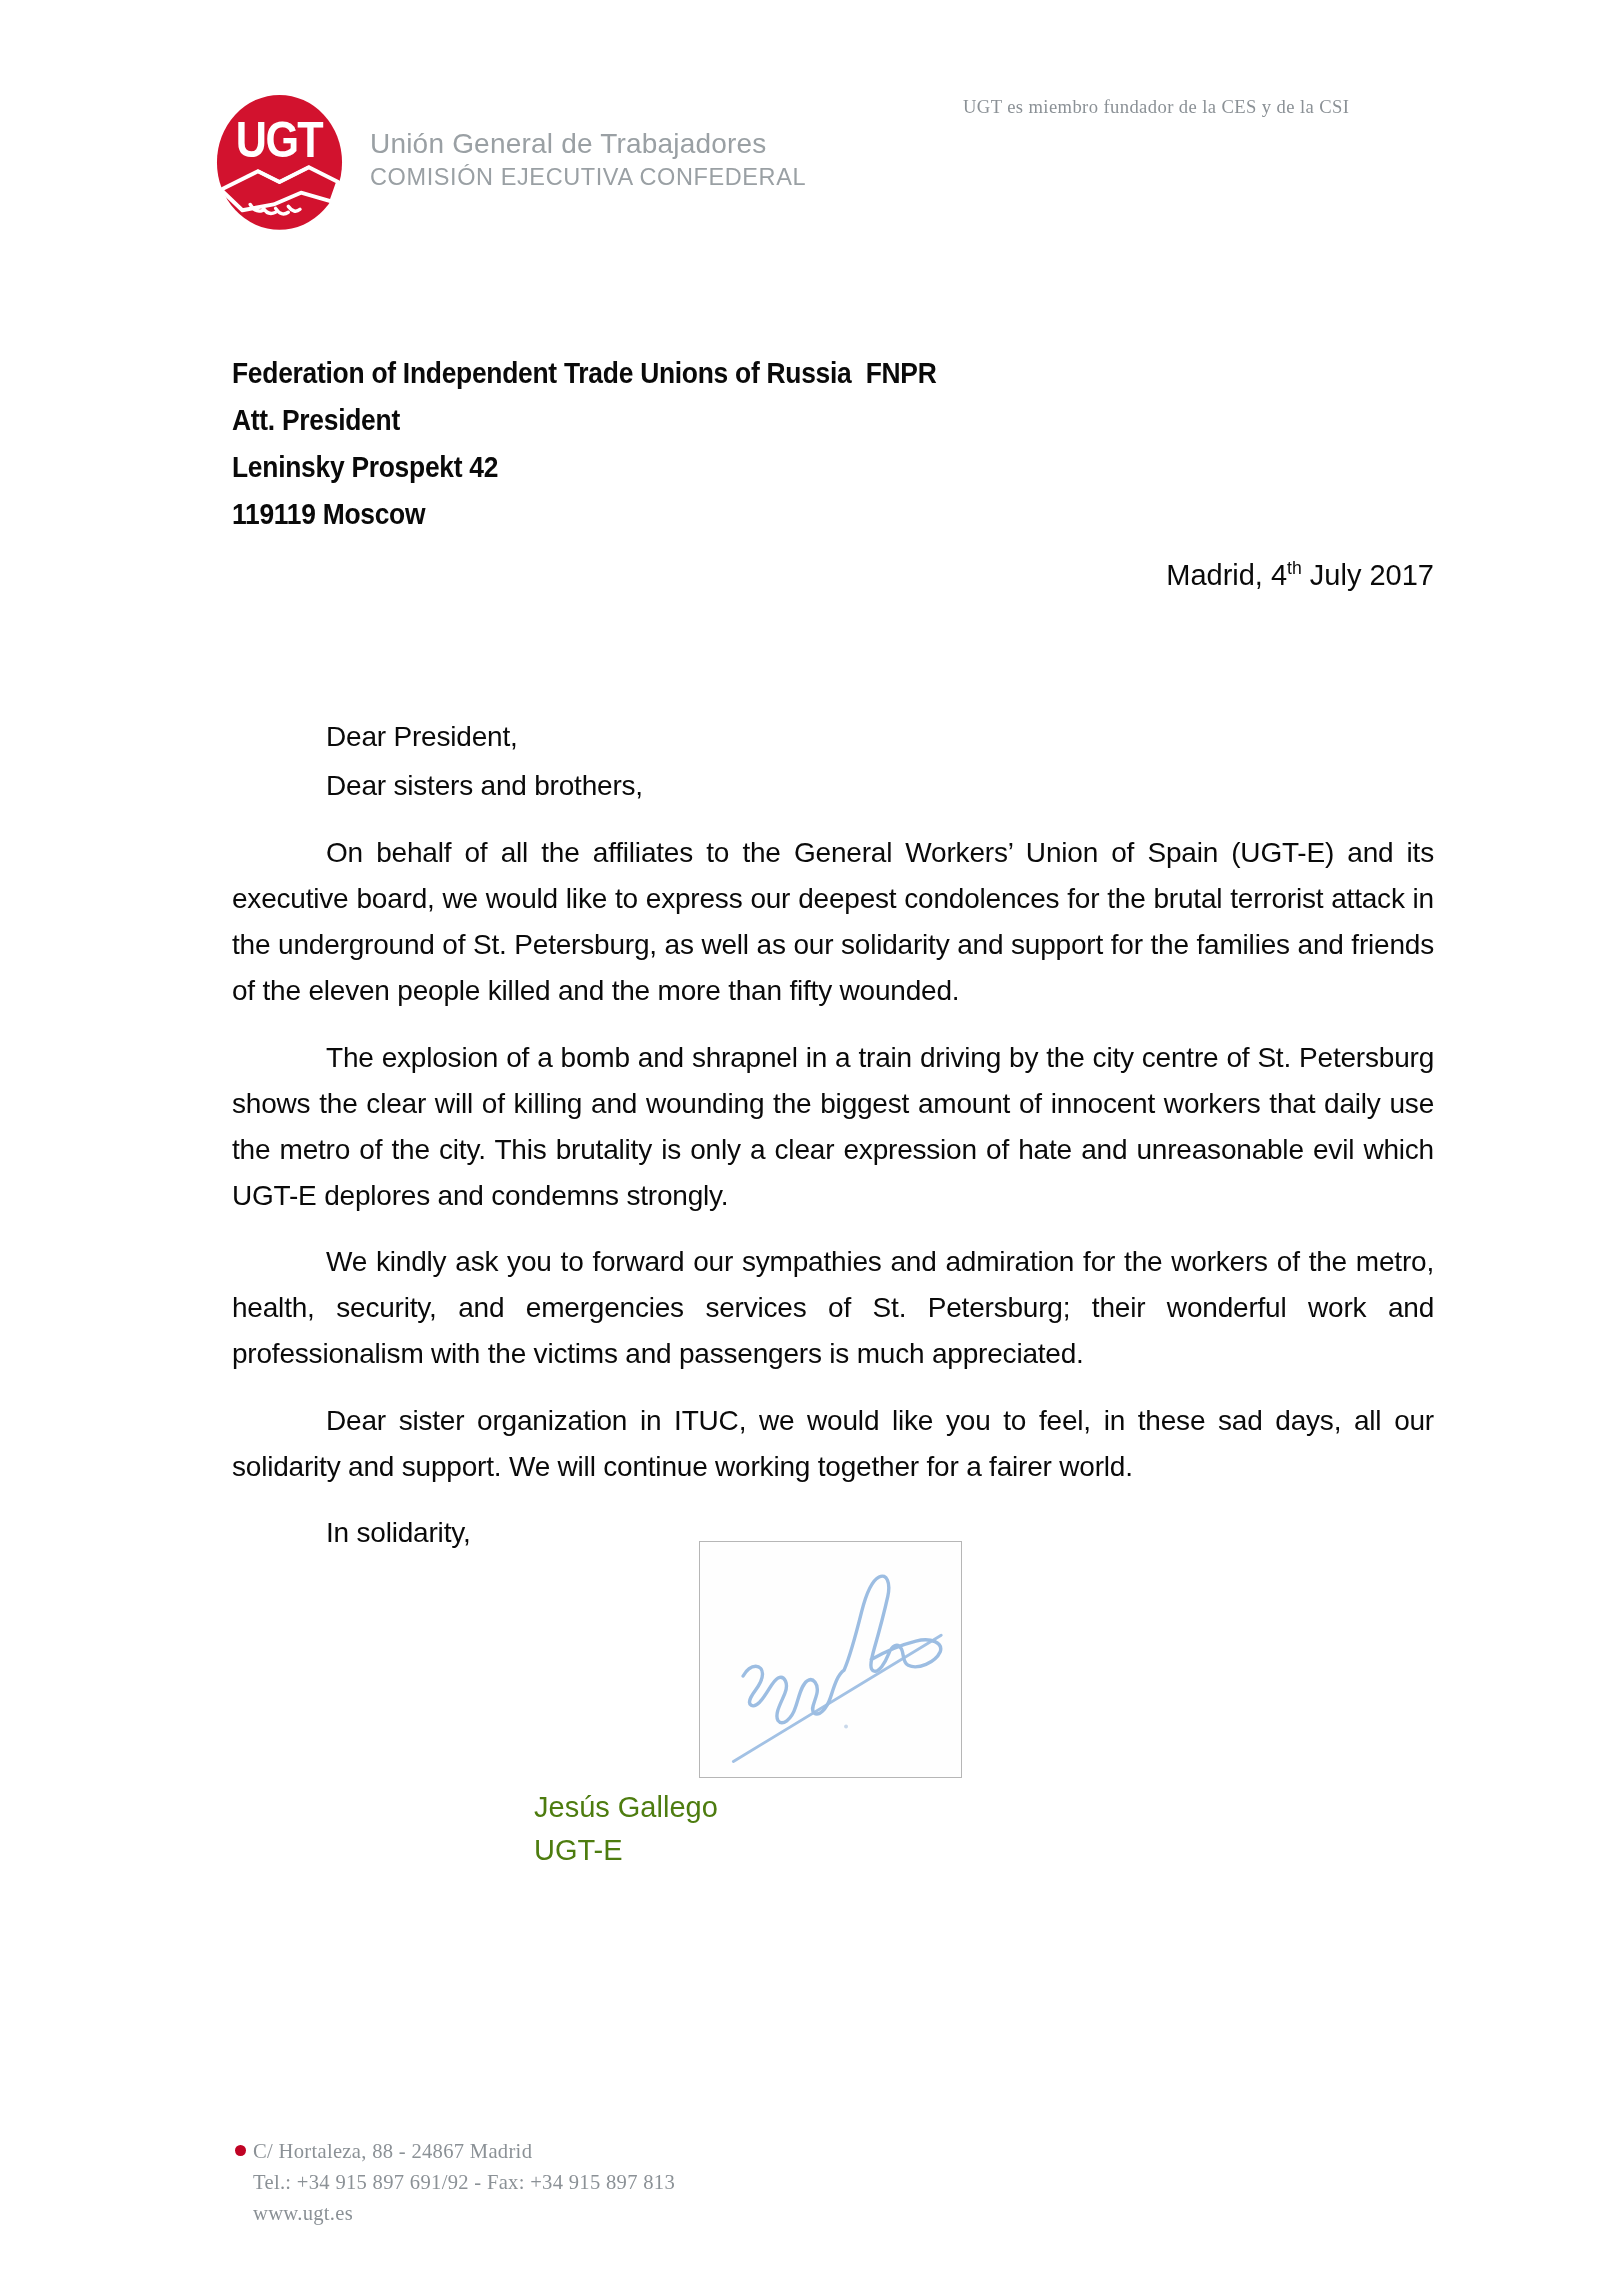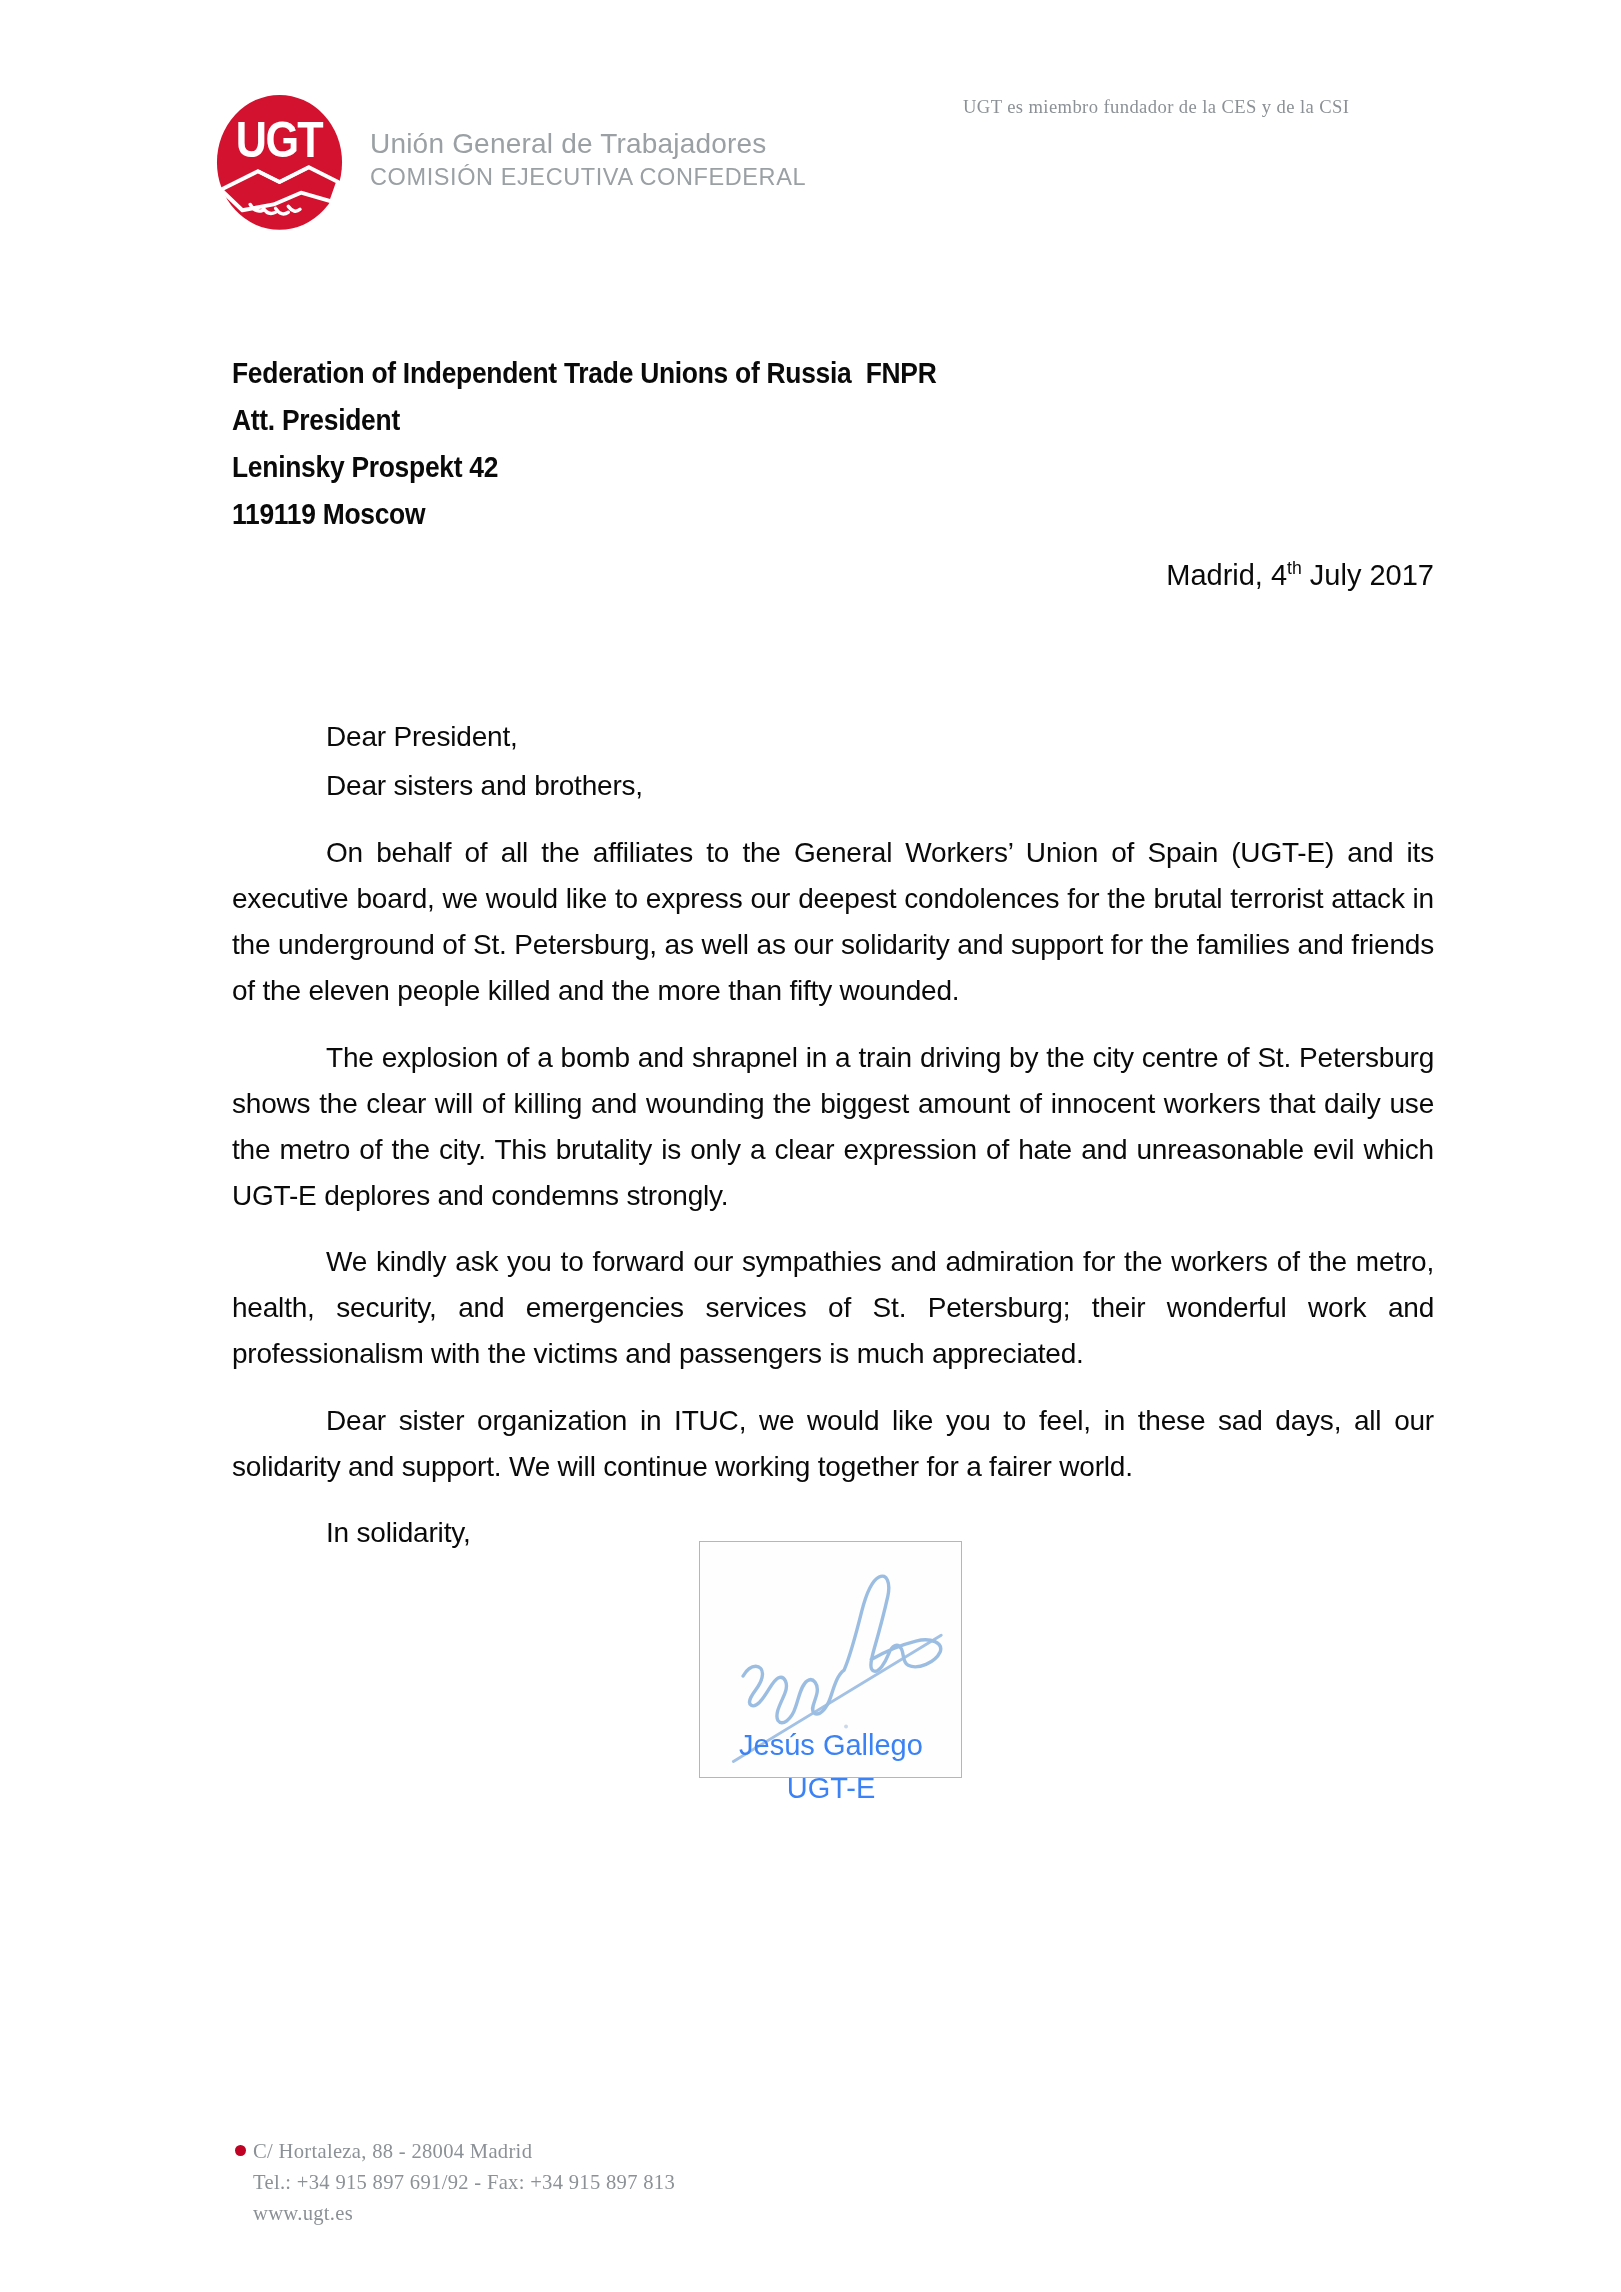--- a/index.html
+++ b/index.html
@@ -46,22 +46,22 @@
   .para{margin:20.6px 0 0 0;text-align:justify;text-indent:94px;}
   .para:first-of-type{margin-top:20px;}
   .closing{margin:20.6px 0 0 0;text-indent:94px;}
   
   .sig-box{
     position:absolute;left:699px;top:1541px;width:263px;height:237px;
     border:1px solid #b6b6b6;background:#fefefe;box-sizing:border-box;
   }
   .sig-box svg{display:block;width:100%;height:100%;}
   .signatory{
-    position:absolute;left:534px;top:1724px;width:594px;
-    text-align:center;font-size:29px;line-height:43px;color:#3b82f6;
+    position:absolute;left:534px;top:1786px;width:594px;
+    text-align:left;font-size:29px;line-height:43px;color:#4d7c0f;
   }
   
   .footer-bullet{
     position:absolute;left:235px;top:2145px;width:10.8px;height:10.8px;
     border-radius:50%;background:#c00324;
   }
   .footer{
     position:absolute;left:253px;top:2136px;
     font-family:"Liberation Serif",serif;
     font-size:20.6px;line-height:31px;color:#8b9196;letter-spacing:0.3px;
@@ -131,19 +131,19 @@
     </svg>
   </div>
 
   <div class="signatory">
     <div>Jesús Gallego</div>
     <div>UGT-E</div>
   </div>
 
   <div class="footer-bullet"></div>
   <div class="footer">
-    <div>C/ Hortaleza, 88 - 28004 Madrid</div>
+    <div>C/ Hortaleza, 88 - 24867 Madrid</div>
     <div>Tel.: +34 915 897 691/92 - Fax: +34 915 897 813</div>
     <div>www.ugt.es</div>
   </div>
 
 </div>
 
 
 </body></html>

